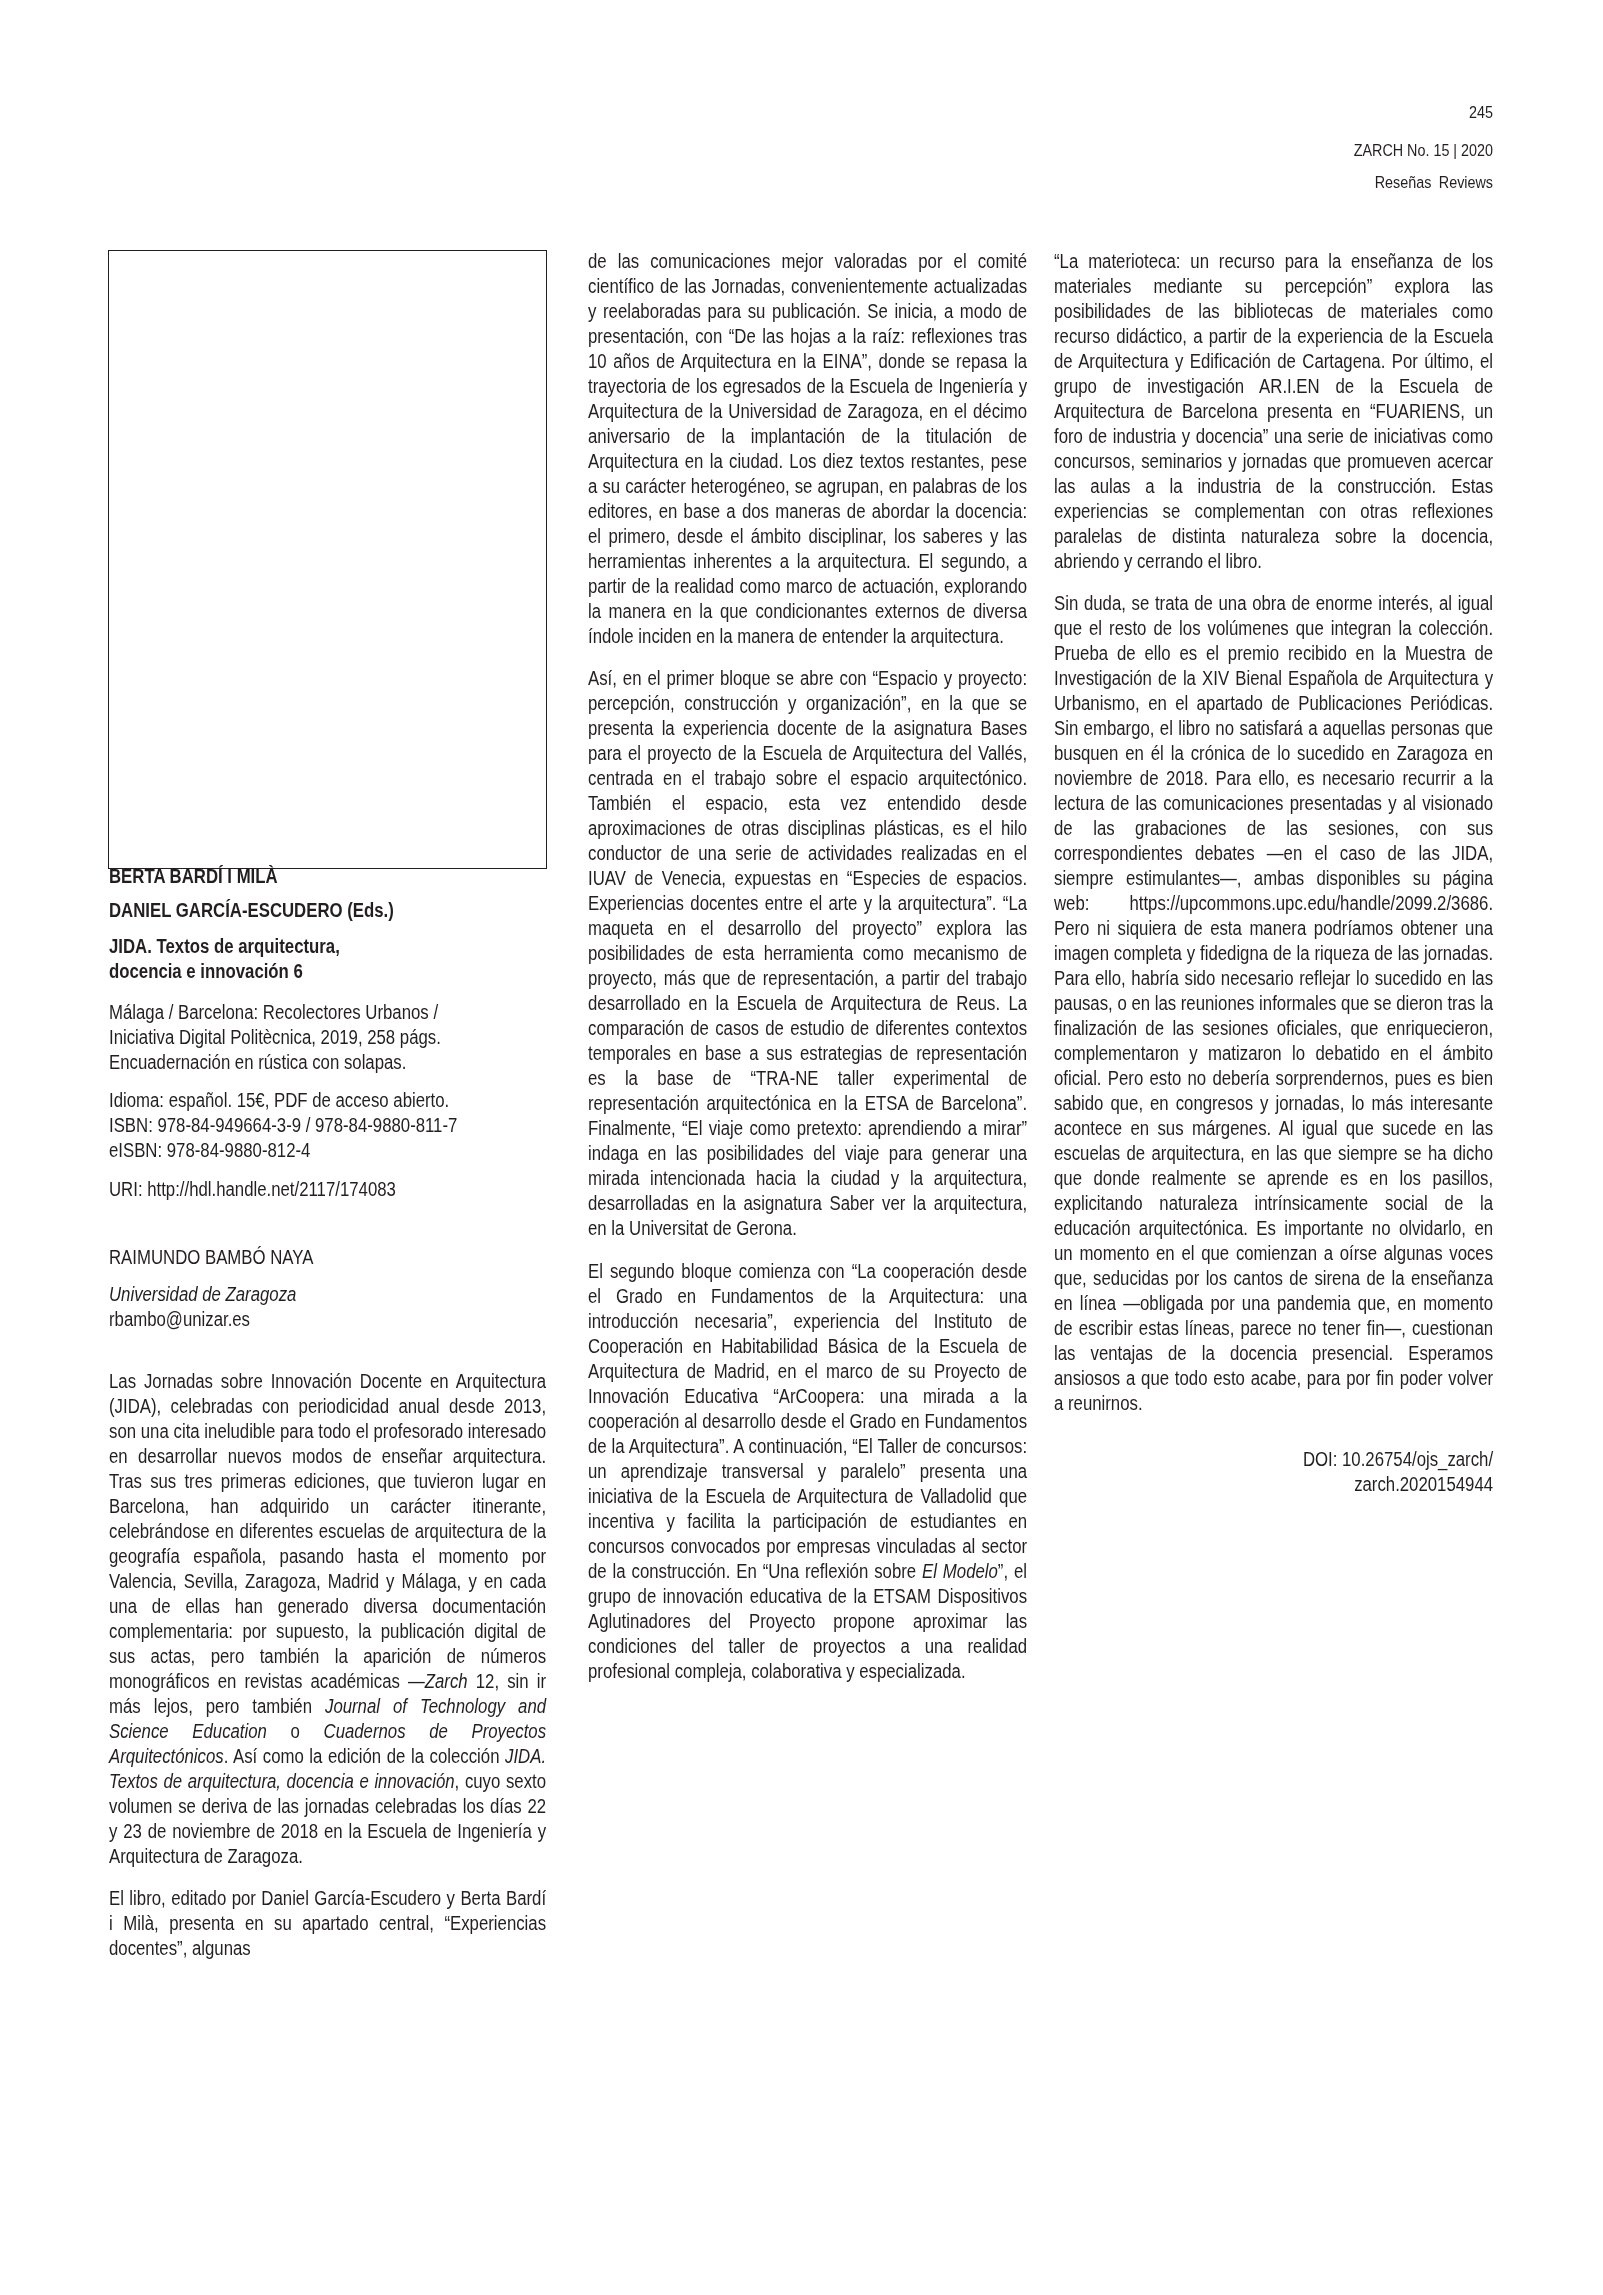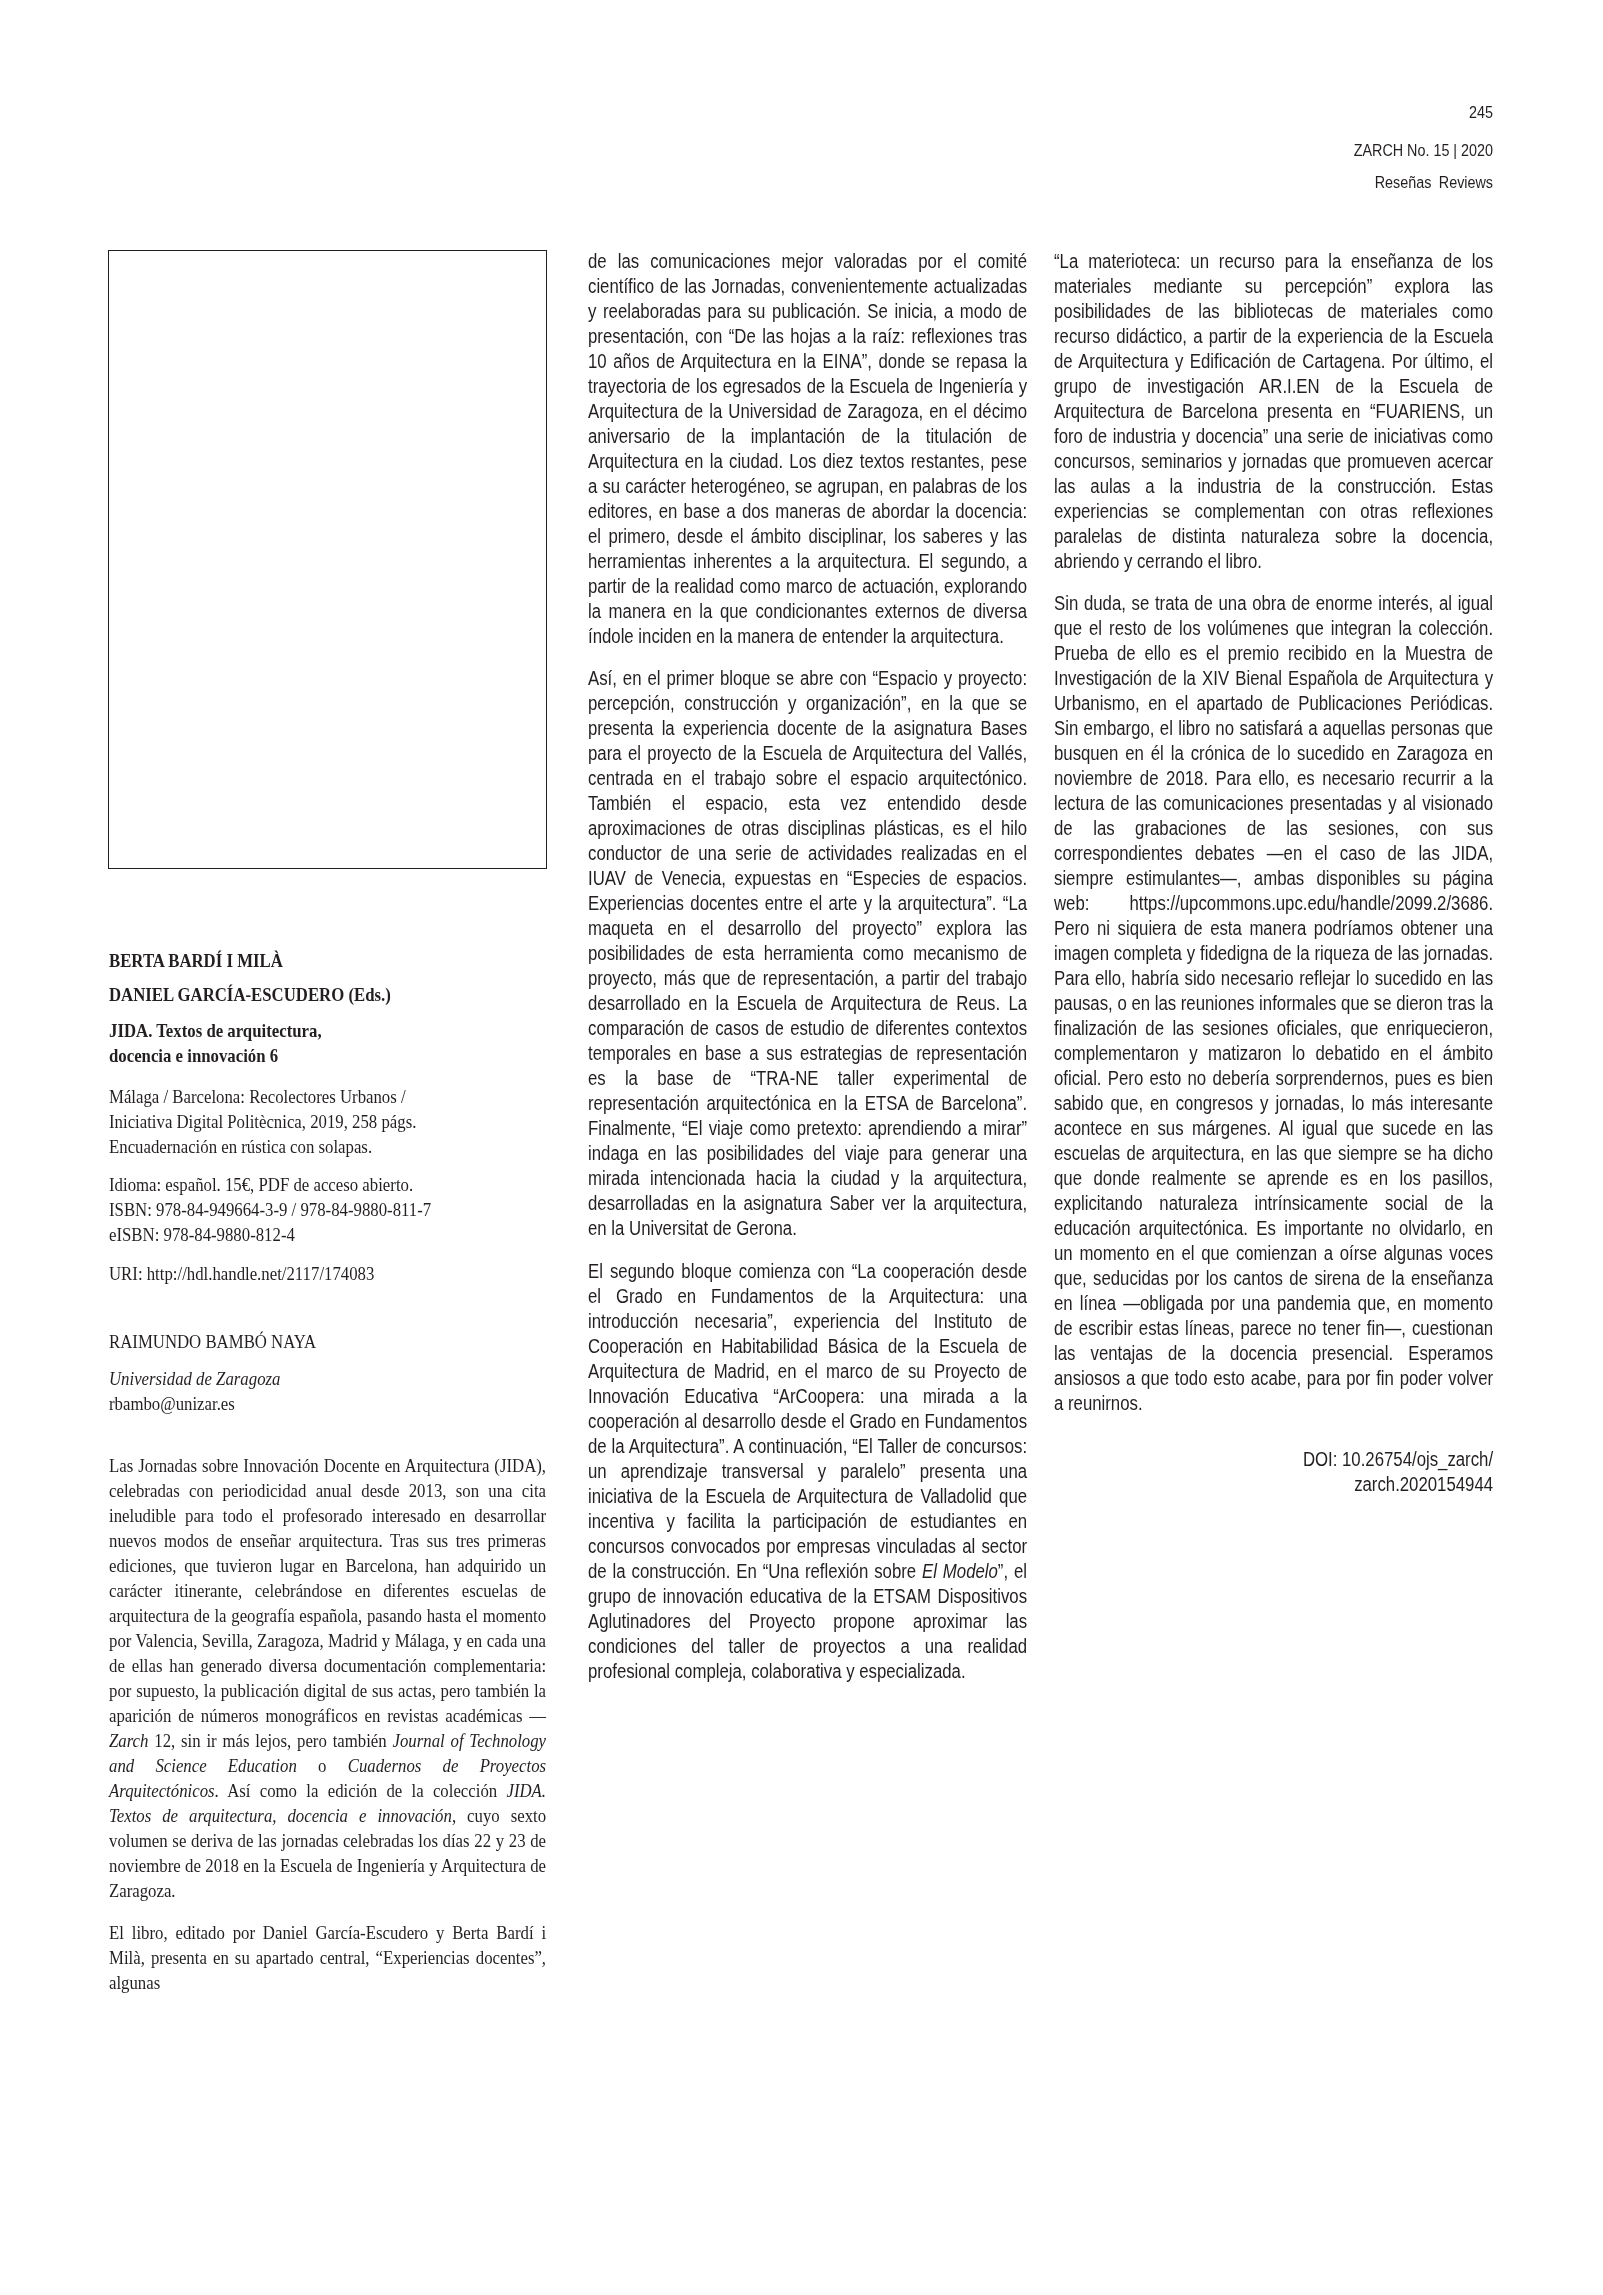--- a/index.html
+++ b/index.html
@@ -17,21 +17,21 @@
   .header .journal { margin-bottom: 16px; }
   .header .section span + span { margin-left: 8.6px; }
 
   .image-frame {
     position: absolute; left: 108px; top: 250px; width: 439px; height: 619px;
     border: 1.2px solid #231f20; box-sizing: border-box; background: #fff;
   }
 
   .col { position: absolute; top: 249px; font-size: 19.5px; line-height: 25px; text-align: justify; hyphens: manual; }
   .col p { margin: 0 0 17.3px 0; }
-  .col1 { left: 109px; width: 437px; top: 948px; text-align: left; font-family: Liberation Serif, serif; }
+  .col1 { left: 109px; width: 437px; top: 864px; text-align: left; }
   .col2 { left: 588px; width: 439px; }
   .col3 { left: 1054px; width: 439px; }
 
   .narrow { display: inline-block; transform: scaleX(0.86); transform-origin: left top; width: 116.3%; }
 
   .book-authors { font-weight: bold; font-size: 19.5px; line-height: 25px; margin-bottom: 11px; }
   .book-authors div { margin-bottom: 8.6px; }
   .book-title { font-weight: bold; line-height: 25px; margin-bottom: 16px; }
   .book-meta { line-height: 25px; margin-bottom: 13.6px; }
   .reviewer-name { margin-top: 43px; margin-bottom: 12.3px; }

